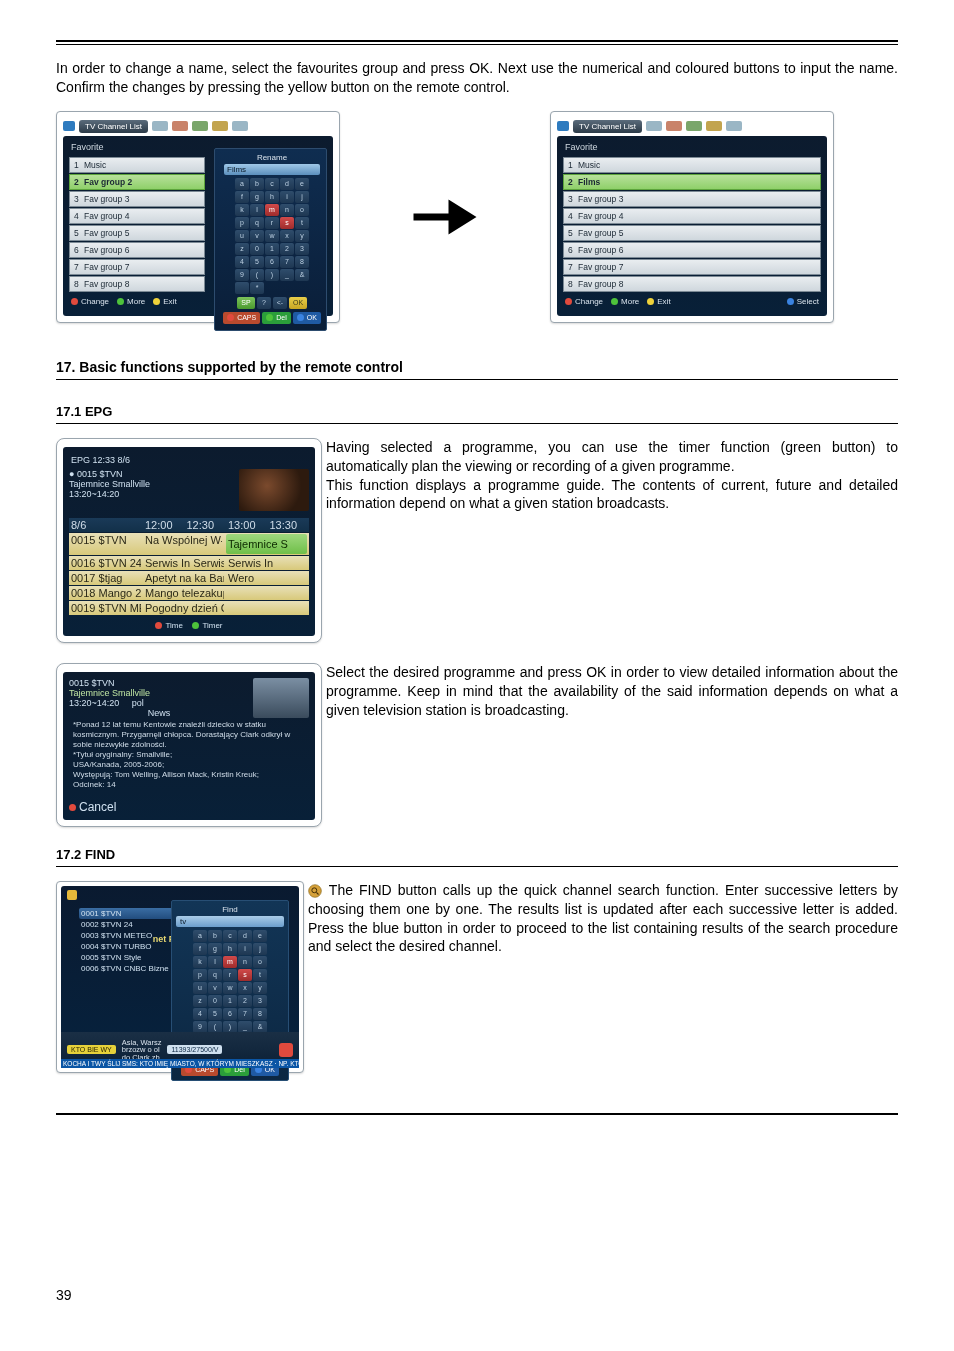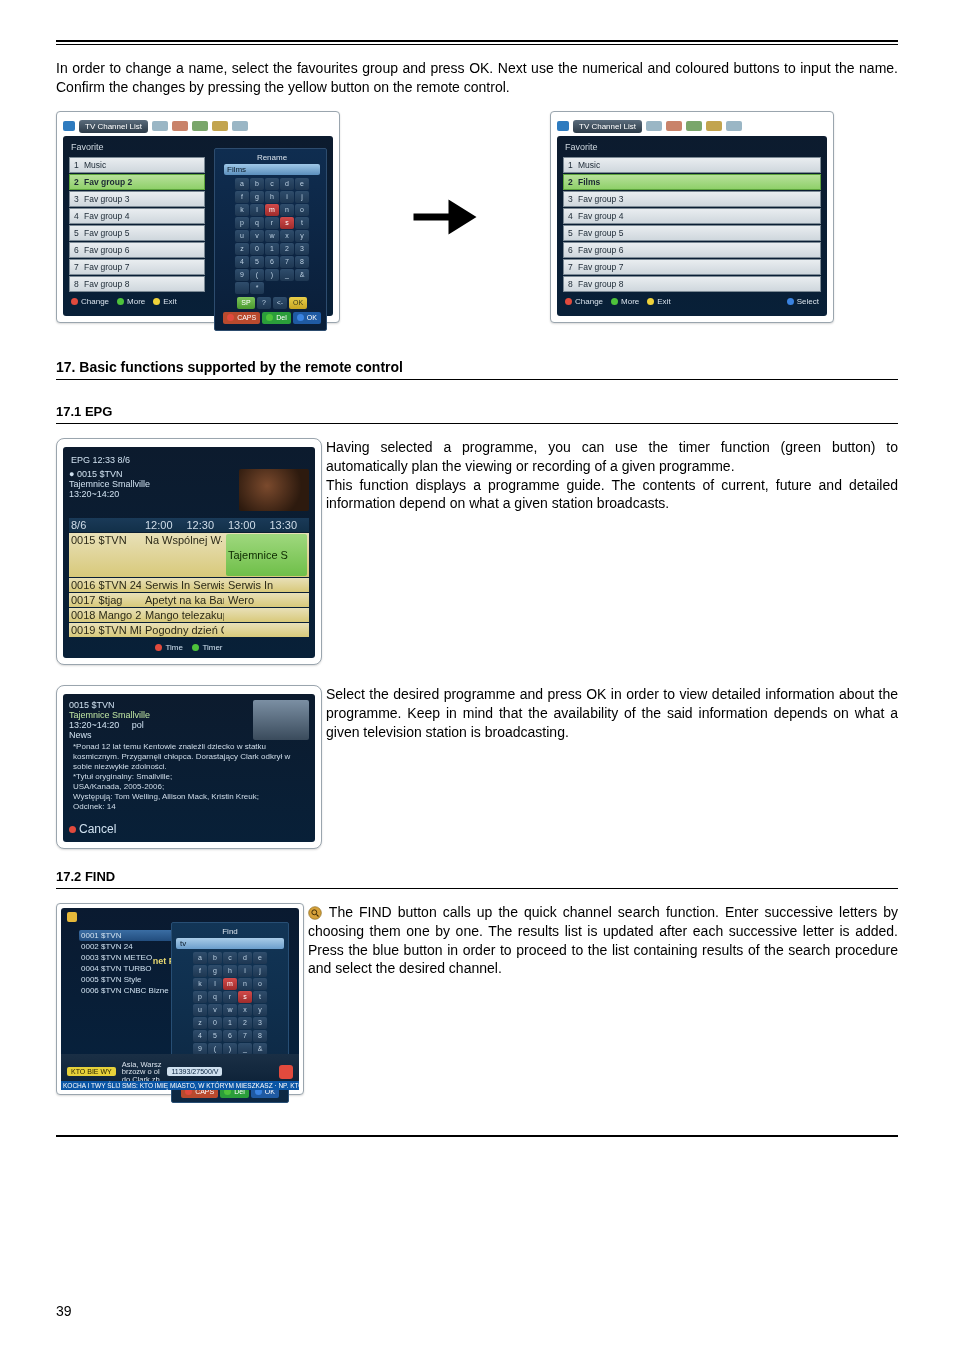--- a/index.html
+++ b/index.html
@@ -186,36 +186,36 @@
     margin:1px 0;
   }
   .epg-row.dark {
     background: linear-gradient(#1a3a58,#123049);
     color:#d0dde9;
   }
   .epg-chname { width:70px; overflow:hidden; white-space:nowrap; }
   .epg-slot { flex:1; white-space:nowrap; overflow:hidden; }
   .epg-slot.hl {
     background: linear-gradient(#9fd87e,#6fbf49);
-    color:#0d2a00; padding:15px 2px; border-radius:2px;
+    color:#0d2a00; padding:4px 2px; border-radius:2px;
   }
   .detail-text {
     color:#d0dde9; font-size:8px; line-height:1.25;
     padding:2px 4px;
   }
   .thumb {
     width:70px; height:42px; margin-left:auto;
     background: radial-gradient(circle at 40% 40%, #7b4a2d 0%, #2d1a0e 70%);
     border-radius:2px;
   }
   .tiny-row { display:flex; align-items:flex-start; gap:4px; }
   .page-num {
     position:absolute;
     left:56px;
-    bottom:32px;
+    bottom:48px;
     font-size:14px;
   }
   .icon-circle {
     width: 14px;
     height: 14px;
     display: inline-block;
     vertical-align: text-bottom;
     margin-right: 1px;
   }
   .find-left {
@@ -522,21 +522,21 @@
         <div class="tvpanel-inner">
           <div class="tiny-row" style="align-items:center;">
             <div style="flex:1;">
               <div style="font-size:9px;">0015 $TVN</div>
               <div style="font-size:9px;color:#bfe5a3;">Tajemnice Smallville</div>
               <div style="font-size:9px;">
                 <span>13:20~14:20</span>
                 &nbsp;&nbsp;&nbsp;
                 <span>pol</span>
               </div>
-              <div style="font-size:9px;">News</div>
+              <div style="font-size:9px;text-align:center;">News</div>
             </div>
             <div style="width:56px;height:40px;background:linear-gradient(#7b8fa3,#3a4b5c);border-radius:2px;"></div>
           </div>
           <div class="detail-text">
             <div>*Ponad 12 lat temu Kentowie znaleźli dziecko w statku kosmicznym. Przygarnęli chłopca. Dorastający Clark odkrył w sobie niezwykłe zdolności.</div>
             <div>*Tytuł oryginalny: Smallville;</div>
             <div>USA/Kanada, 2005-2006;</div>
             <div>Występują: Tom Welling, Allison Mack, Kristin Kreuk;</div>
             <div>Odcinek: 14</div>
           </div>

